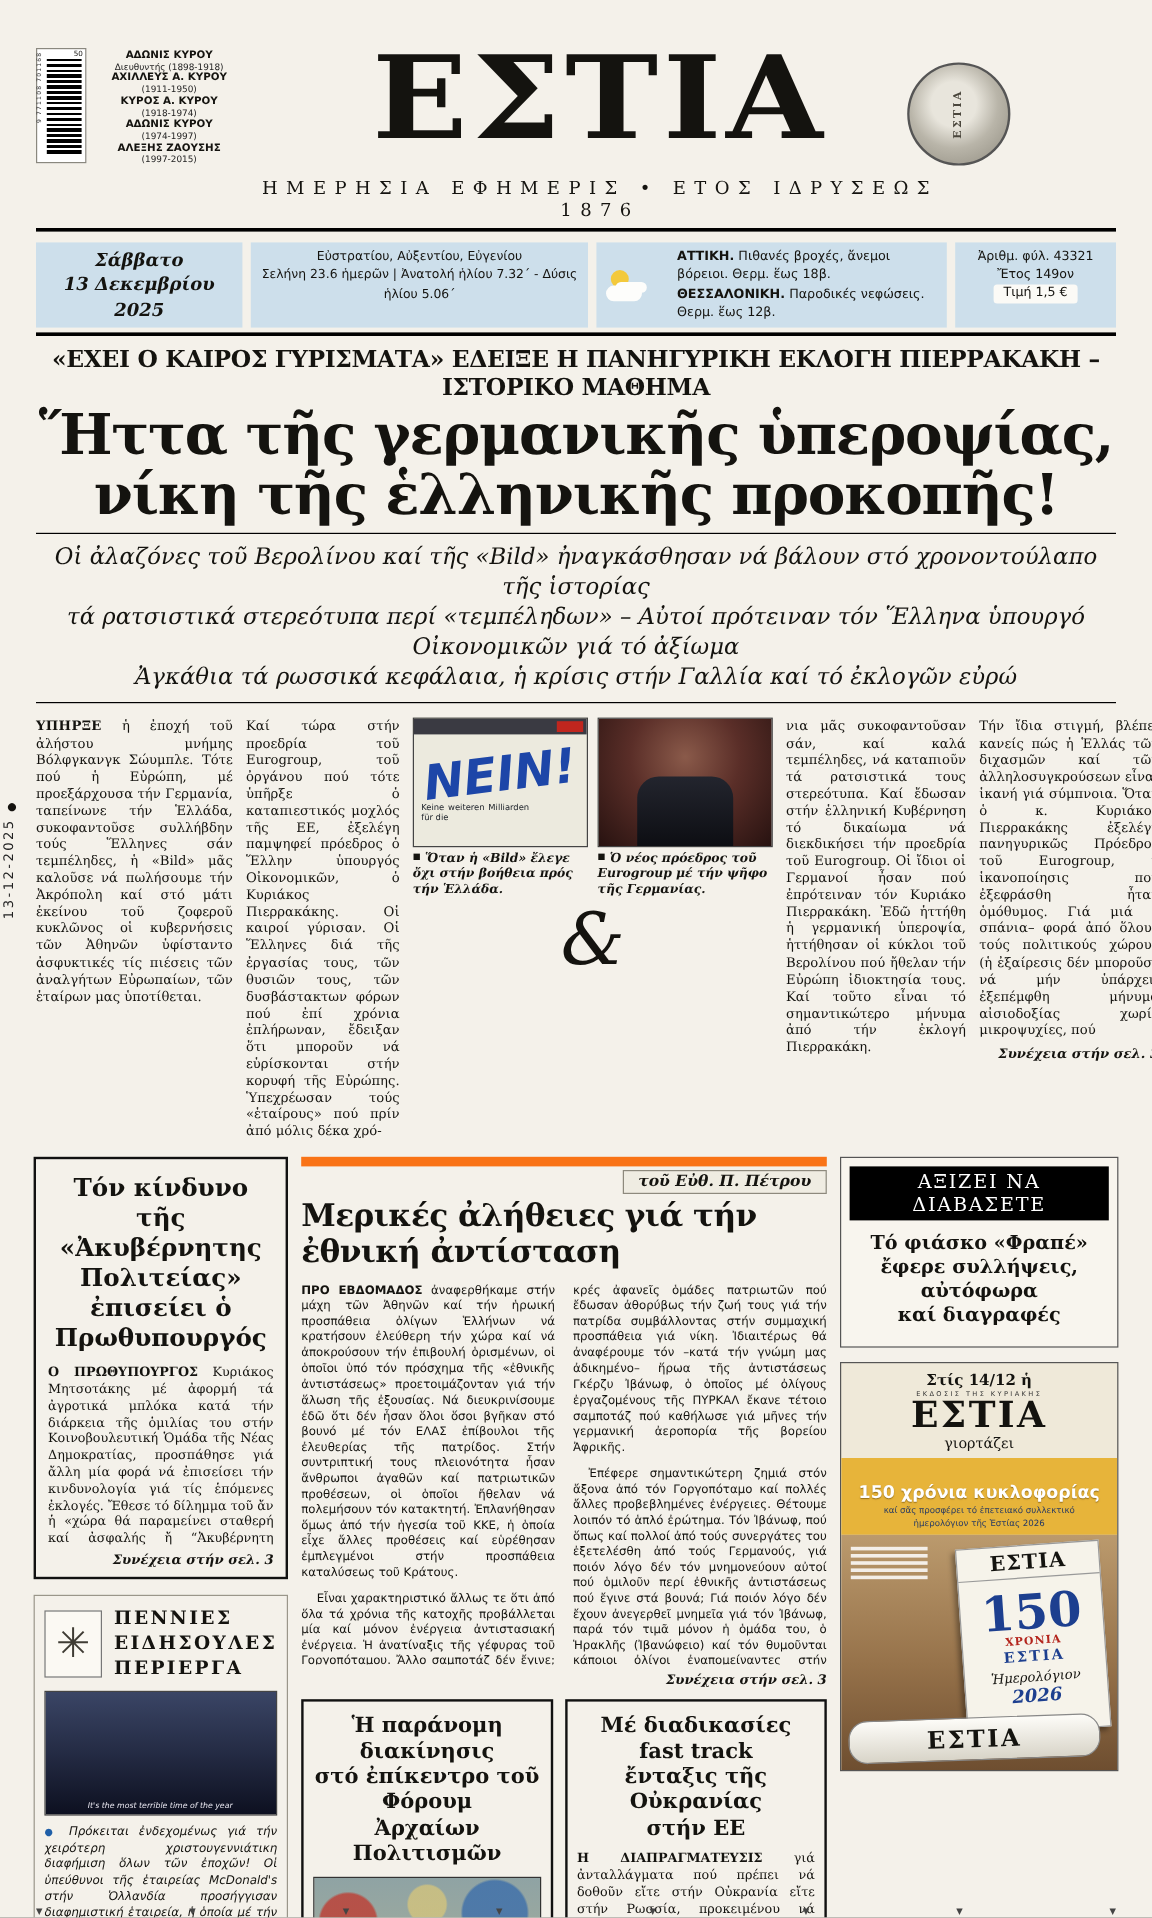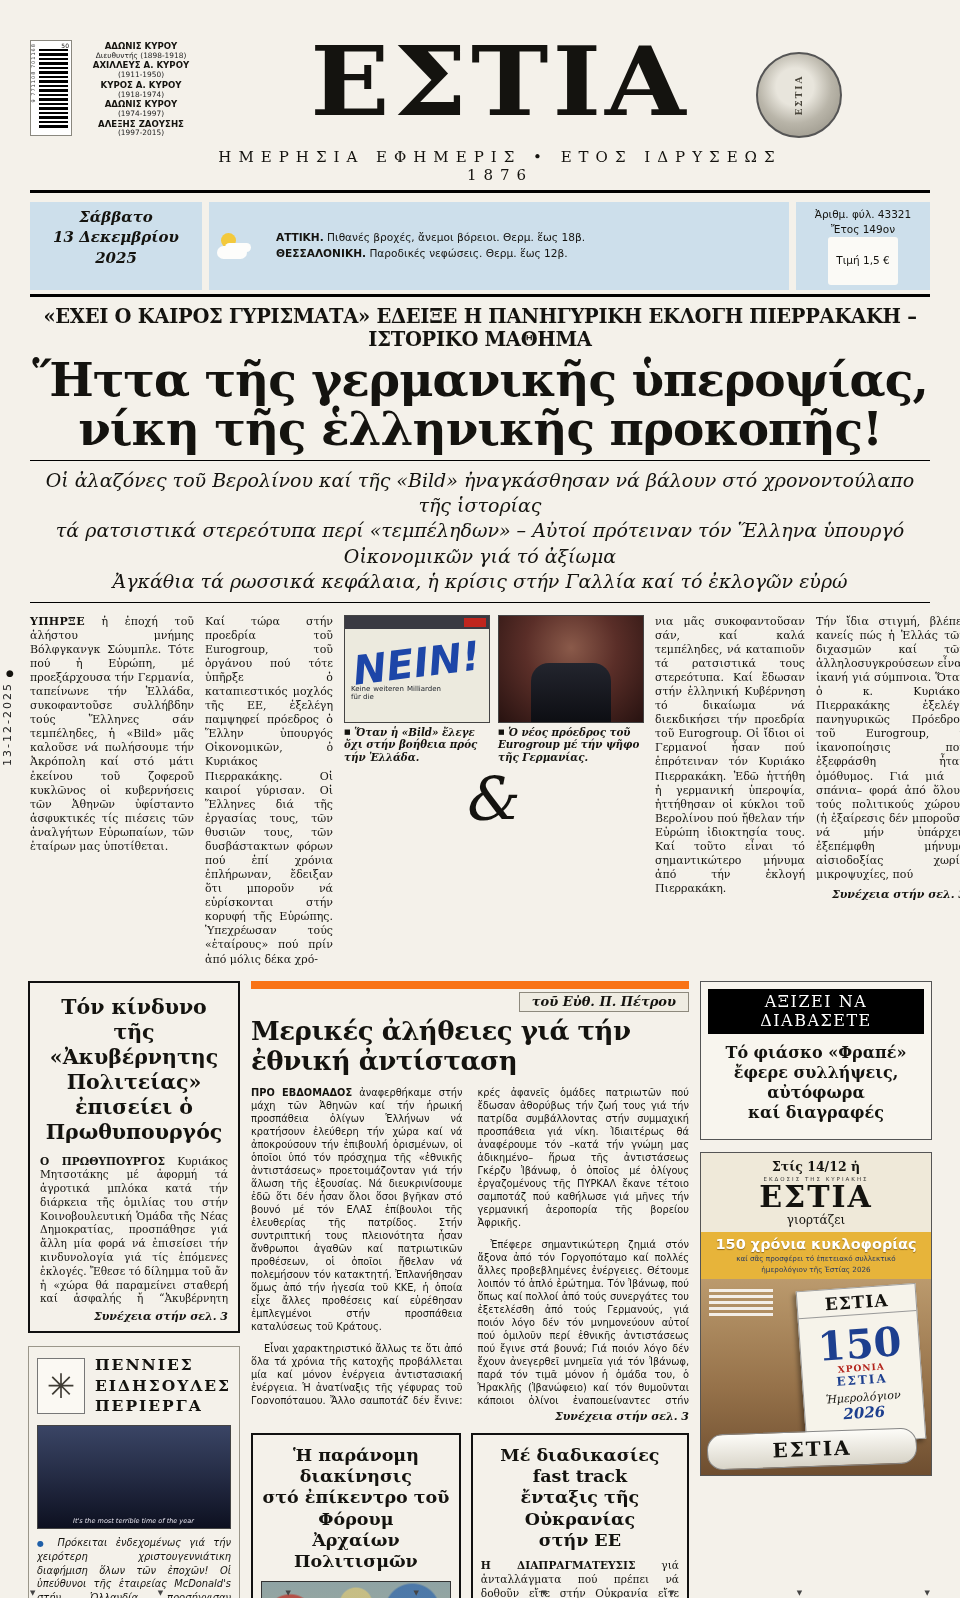--- a/index.html
+++ b/index.html
@@ -37,21 +37,21 @@
   .infobar{display:flex;gap:7px;margin:9px 30px 0;align-items:stretch;}
   .ibox{background:#cddfeb;padding:5px 8px;}
   .date-box{width:156px;text-align:center;font-style:italic;font-weight:bold;font-size:15px;line-height:1.35;}
   .saints-box{flex:1.25;text-align:center;font-family:"DejaVu Sans",sans-serif;font-size:10.3px;line-height:1.5;}
   .weather-box{flex:1.3;display:flex;align-items:center;gap:25px;font-size:10.6px;line-height:1.45;}
   .weather-icon{position:relative;width:34px;height:26px;flex:none;}
   .weather-sun{position:absolute;left:4px;top:0;width:15px;height:15px;border-radius:50%;background:#f3c93c;}
   .weather-cloud{position:absolute;left:0;bottom:0;width:30px;height:13px;border-radius:8px;background:#fdfdfb;
                  box-shadow:6px -5px 0 -2px #fdfdfb;}
   .issue-box{width:118px;text-align:center;font-family:"DejaVu Sans",sans-serif;font-size:10.5px;line-height:1.45;}
-  .price-pill{display:inline-block;background:#fbfaf6;border-radius:3px;padding:16px 8px;}
+  .price-pill{display:inline-block;background:#fbfaf6;border-radius:3px;padding:0 8px;}
   
   .kicker{margin:8px 30px 2px;text-align:center;font-weight:bold;font-size:19.5px;letter-spacing:-.3px;}
   .headline{margin:4px 20px 6px;text-align:center;font-weight:bold;font-size:47px;line-height:1.06;letter-spacing:-1px;}
   .deck{margin:7px 34px 8px;text-align:center;font-style:italic;font-size:19px;line-height:1.32;}
   .lead-grid{display:grid;grid-template-columns:164px 128px 300px 150px 150px;column-gap:11px;
              margin:12px 30px 0;font-size:11px;line-height:1.28;text-align:justify;}
   .lead-grid b{letter-spacing:.3px;}
   .photos-cell{display:flex;flex-wrap:wrap;justify-content:space-between;align-content:flex-start;}
   .fig{width:146px;}
   .photo{position:relative;height:106px;border:1px solid #444;overflow:hidden;}
@@ -114,21 +114,21 @@
      background:radial-gradient(circle at 42% 38%,#cdbda6 0 8%,#8a6a49 45%,#3f2b1c 100%);}
   .worth-photo::after{content:"";position:absolute;left:30%;right:30%;bottom:0;height:50%;
      background:linear-gradient(180deg,#2c2620,#15100c);border-radius:14px 14px 0 0;}
   .worth-tag{position:absolute;right:5px;bottom:5px;background:#f6f4ec;font-style:italic;font-size:10px;
      padding:0 7px;border-radius:8px;border:1px solid #777;}
   .promo{margin-top:12px;border:1px solid #555;background:#efe9d9;text-align:center;overflow:hidden;}
   .promo-top{padding-top:6px;font-weight:bold;font-size:12.5px;}
   .promo-small{font-family:"DejaVu Sans",sans-serif;font-size:5.5px;letter-spacing:2px;color:#333;margin-top:2px;}
   .promo-logo{font-weight:bold;font-size:30px;letter-spacing:2px;line-height:1;}
   .promo-cel{font-size:12px;margin:1px 0 5px;}
-  .promo-band{background:#e7b43a;padding:4px 4px 5px;}
+  .promo-band{background:#e7b43a;padding:21px 4px 5px;}
   .promo-b1{font-family:"DejaVu Sans",sans-serif;font-weight:bold;font-size:14.5px;color:#fff;
      text-shadow:0 1px 1px rgba(90,60,0,.6);}
   .promo-b2{font-family:"DejaVu Sans",sans-serif;font-weight:normal;font-size:7.2px;color:#273a63;margin-top:2px;}
   .promo-scene{position:relative;height:196px;background:linear-gradient(180deg,#bb9a6d 0%,#96724a 55%,#6e4e30 100%);}
   .promo-lines{position:absolute;left:8px;top:10px;width:64px;}
   .promo-lines div{height:3px;background:rgba(255,255,255,.85);margin-bottom:3px;}
   .promo-card{position:absolute;right:10px;top:8px;width:118px;height:150px;background:#f6f3ea;
      border:1px solid #999;transform:rotate(-4deg);box-shadow:-3px 3px 4px rgba(0,0,0,.35);padding-top:4px;}
   .card-masthead{font-weight:bold;font-size:17px;letter-spacing:1px;border-bottom:1px solid #999;padding-bottom:2px;}
   .card-150{color:#1d3f8f;font-weight:bold;font-size:40px;line-height:.95;margin-top:10px;}
@@ -172,20 +172,24 @@
     </div>
     <div class="tagline">ΗΜΕΡΗΣΙΑ ΕΦΗΜΕΡΙΣ • ΕΤΟΣ ΙΔΡΥΣΕΩΣ 1876</div>
   </div>
   <div class="rule-heavy"></div>
 
   <div class="infobar">
     <div class="ibox date-box">
       <div>Σάββατο</div>
       <div>13 Δεκεμβρίου 2025</div>
     </div>
+    <div class="ibox saints-box">
+      <div>Εὐστρατίου, Αὐξεντίου, Εὐγενίου</div>
+      <div>Σελήνη 23.6 ἡμερῶν | Ἀνατολή ἡλίου 7.32΄ - Δύσις ἡλίου 5.06΄</div>
+    </div>
     <div class="ibox weather-box sans">
       <div class="weather-icon">
         <div class="weather-sun"></div>
         <div class="weather-cloud"></div>
       </div>
       <div>
         <div><b>ΑΤΤΙΚΗ.</b>
           <span>Πιθανές βροχές, ἄνεμοι βόρειοι. Θερμ. ἕως 18β.</span></div>
         <div><b>ΘΕΣΣΑΛΟΝΙΚΗ.</b>
           <span>Παροδικές νεφώσεις. Θερμ. ἕως 12β.</span></div>

